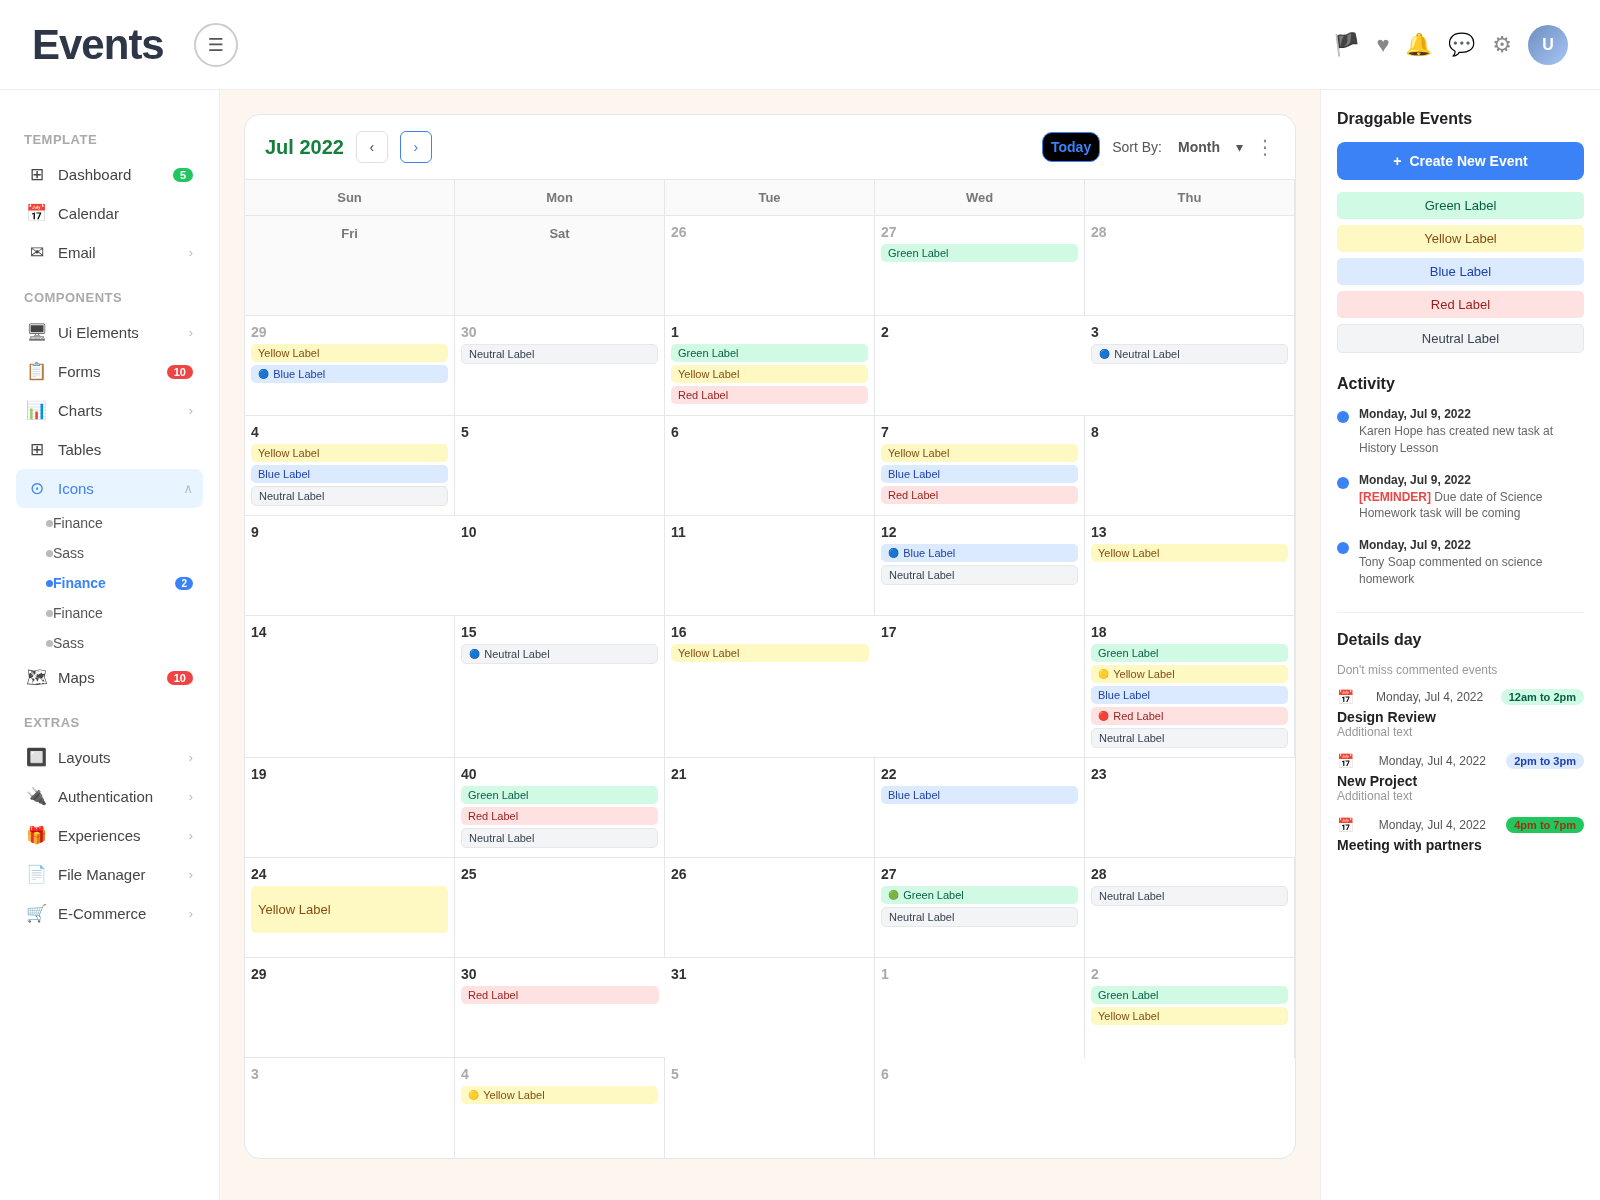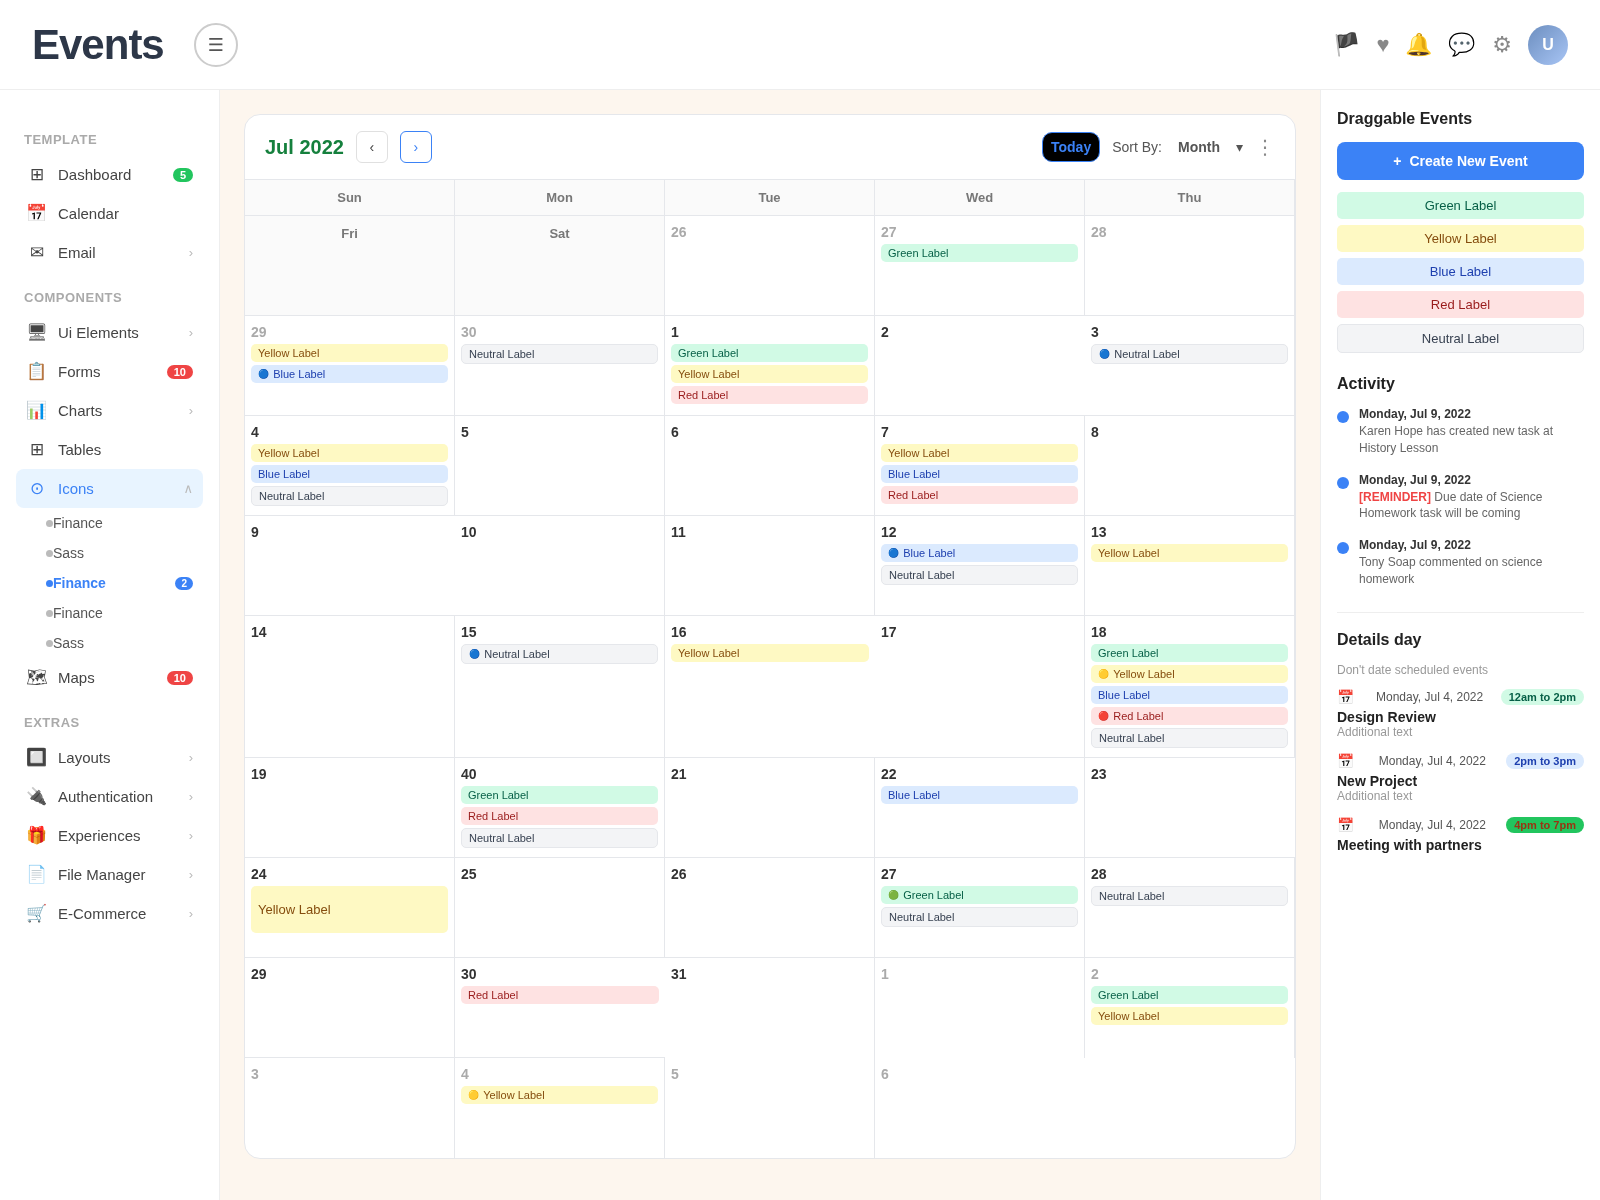--- a/index.html
+++ b/index.html
@@ -675,21 +675,21 @@
         <div class="activity-dot"></div>
         <div>
           <div class="activity-date">Monday, Jul 9, 2022</div>
           <div class="activity-text">Tony Soap commented on science homework</div>
         </div>
       </div>
     </div>
 
     <div class="details-section">
       <div class="panel-section-title">Details day</div>
-      <div class="details-subtitle">Don't date scheduled events</div>
+      <div class="details-subtitle">Don't miss commented events</div>
 
       <div class="detail-event">
         <div class="detail-event-header">
           <span class="detail-icon">📅</span>
           <span class="detail-date">Monday, Jul 4, 2022</span>
           <span class="detail-time time-green">12am to 2pm</span>
         </div>
         <div class="detail-title">Design Review</div>
         <div class="detail-additional">Additional text</div>
       </div>

